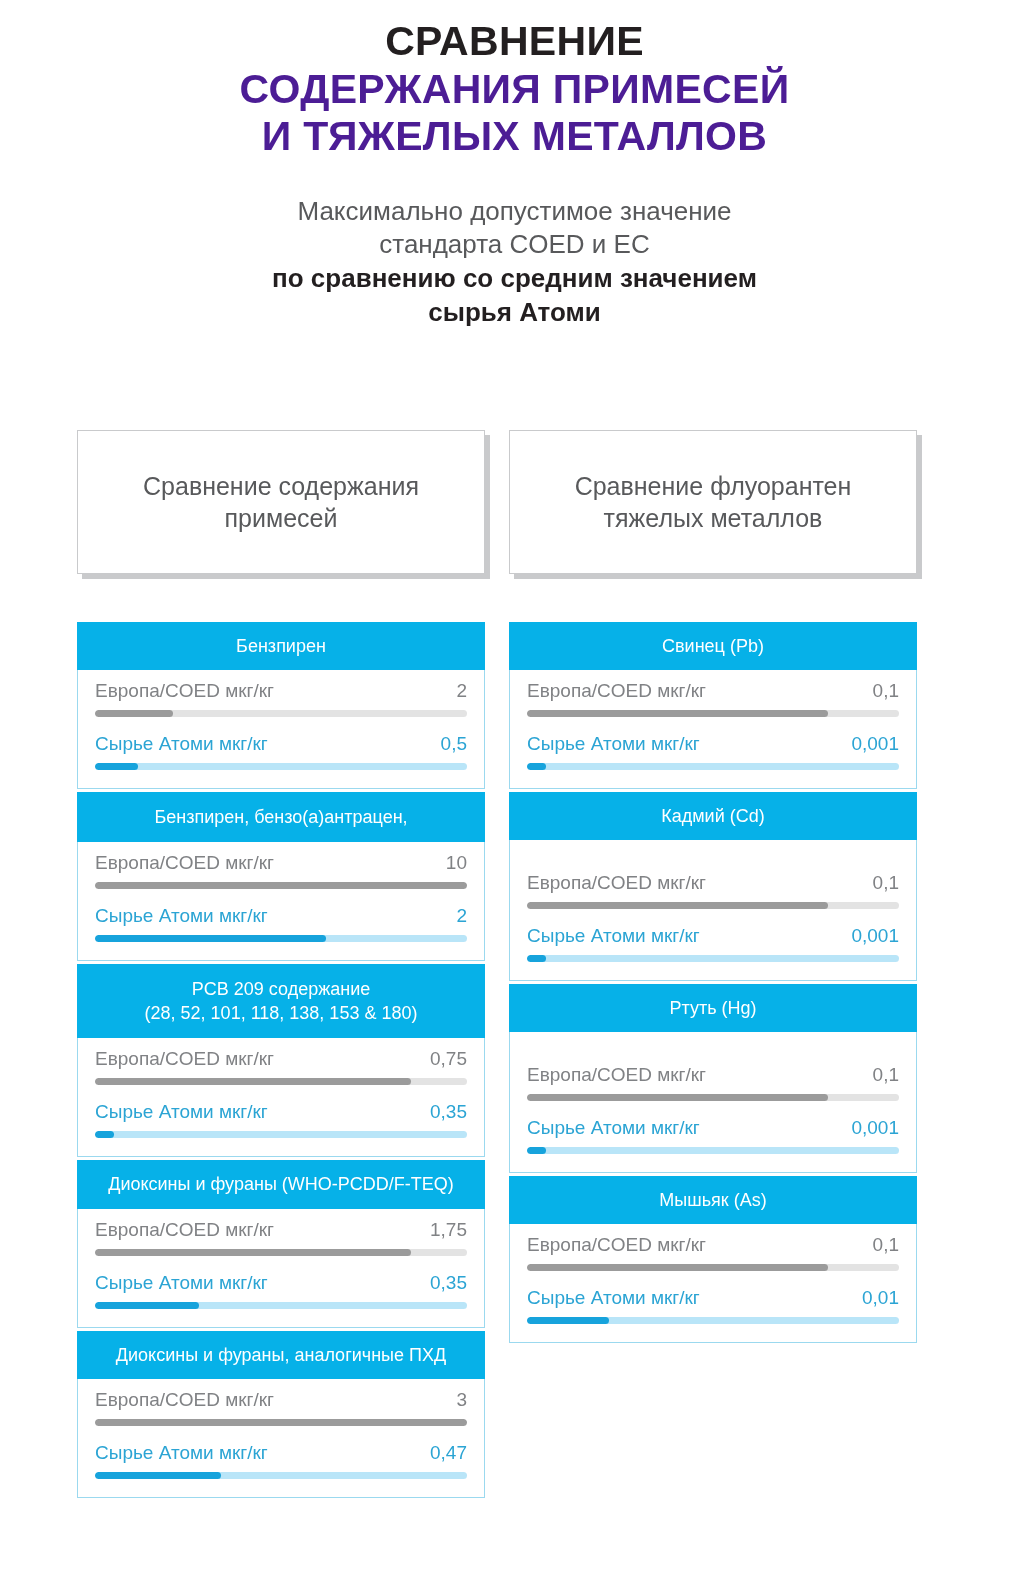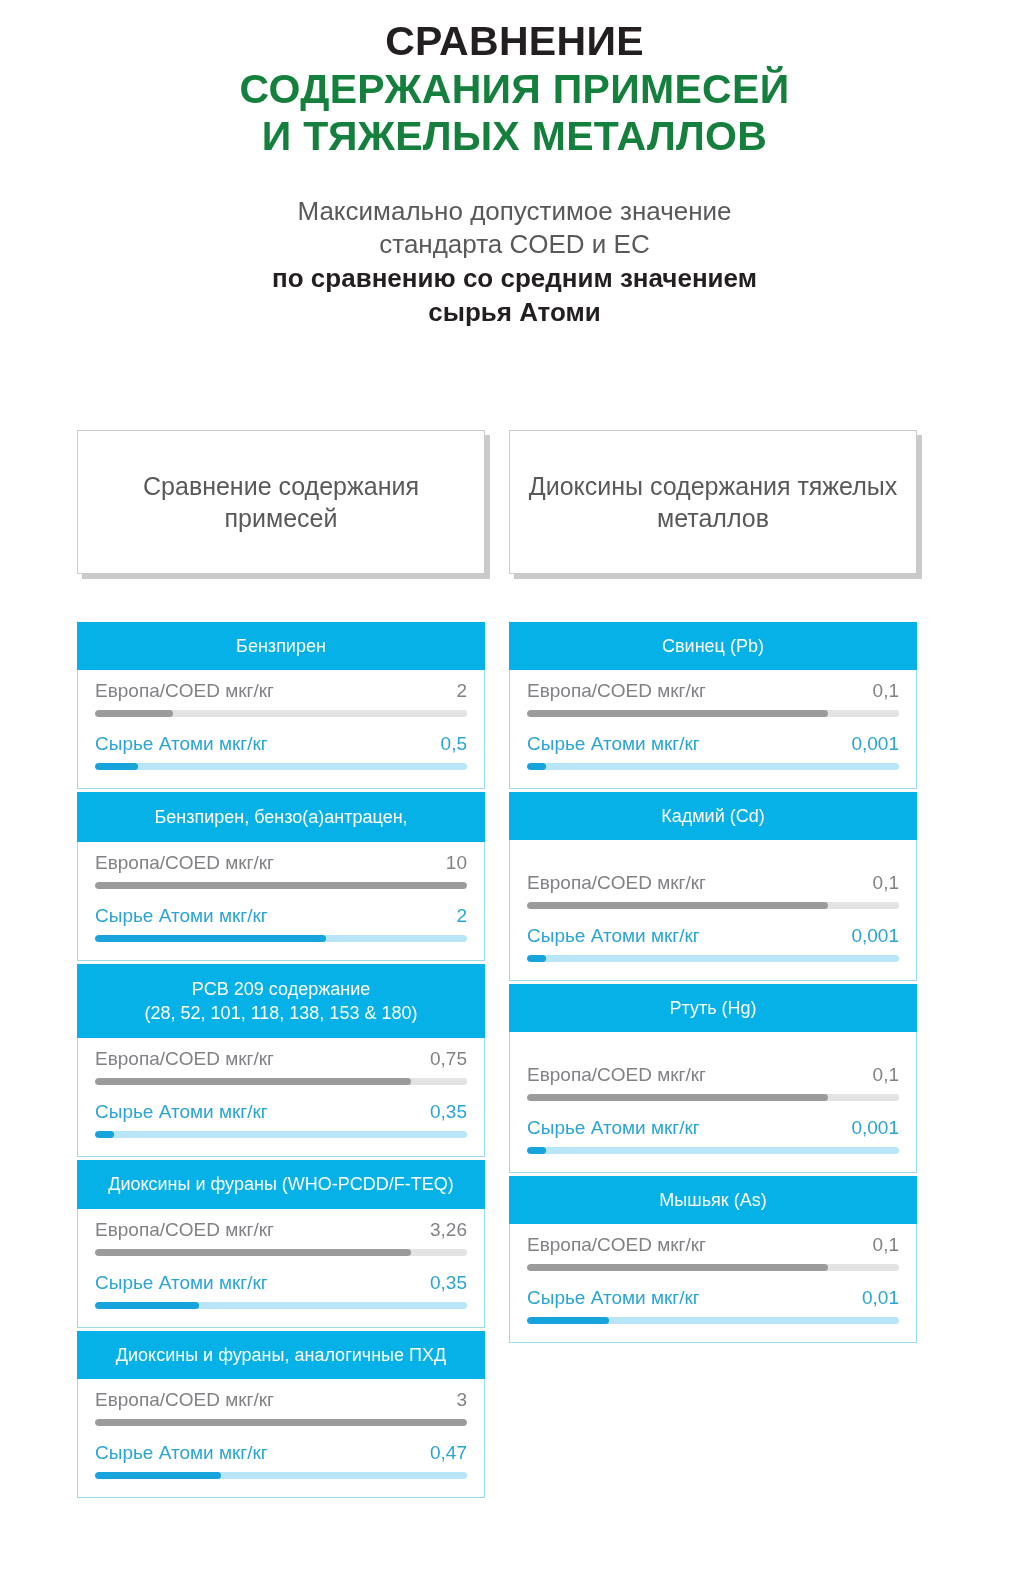--- a/index.html
+++ b/index.html
@@ -29,21 +29,21 @@
     text-align: center;
   }
   .title-line {
     font-size: 41px;
     font-weight: 700;
     letter-spacing: 0.3px;
     line-height: 1.16;
     text-transform: uppercase;
   }
   .title-line.dark { color: #231f20; }
-  .title-line.blue { color: #15803d; }
+  .title-line.blue { color: #4c1d95; }
 
   
   .subtitle-block {
     margin-top: 34px;
     text-align: center;
     line-height: 1.30;
   }
   .subtitle-light {
     font-size: 26px;
     font-weight: 400;
@@ -184,21 +184,21 @@
     <div class="subtitle-light">стандарта COED и EC</div>
     <div class="subtitle-bold">по сравнению со средним значением</div>
     <div class="subtitle-bold">сырья Атоми</div>
   </div>
 
   <div class="tabs">
     <div class="tab">
       <span class="tab-label">Сравнение содержания примесей</span>
     </div>
     <div class="tab">
-      <span class="tab-label">Диоксины содержания тяжелых металлов</span>
+      <span class="tab-label">Сравнение флуорантен тяжелых металлов</span>
     </div>
   </div>
 
   <div class="columns">
     <div class="column">
         <div class="card">
           <div class="card-header">
             <div>Бензпирен</div>
           </div>
           <div class="card-body">
@@ -274,21 +274,21 @@
           </div>
         </div>
         <div class="card">
           <div class="card-header">
             <div>Диоксины и фураны (WHO-PCDD/F-TEQ)</div>
           </div>
           <div class="card-body">
             <div class="metric standard">
               <div class="metric-row">
                 <span class="metric-label">Европа/COED мкг/кг</span>
-                <span class="metric-value">3,26</span>
+                <span class="metric-value">1,75</span>
               </div>
               <div class="bar-track">
                 <div class="bar-fill" style="width: 85%;"></div>
               </div>
             </div>
             <div class="metric atomy">
               <div class="metric-row">
                 <span class="metric-label">Сырье Атоми мкг/кг</span>
                 <span class="metric-value">0,35</span>
               </div>

